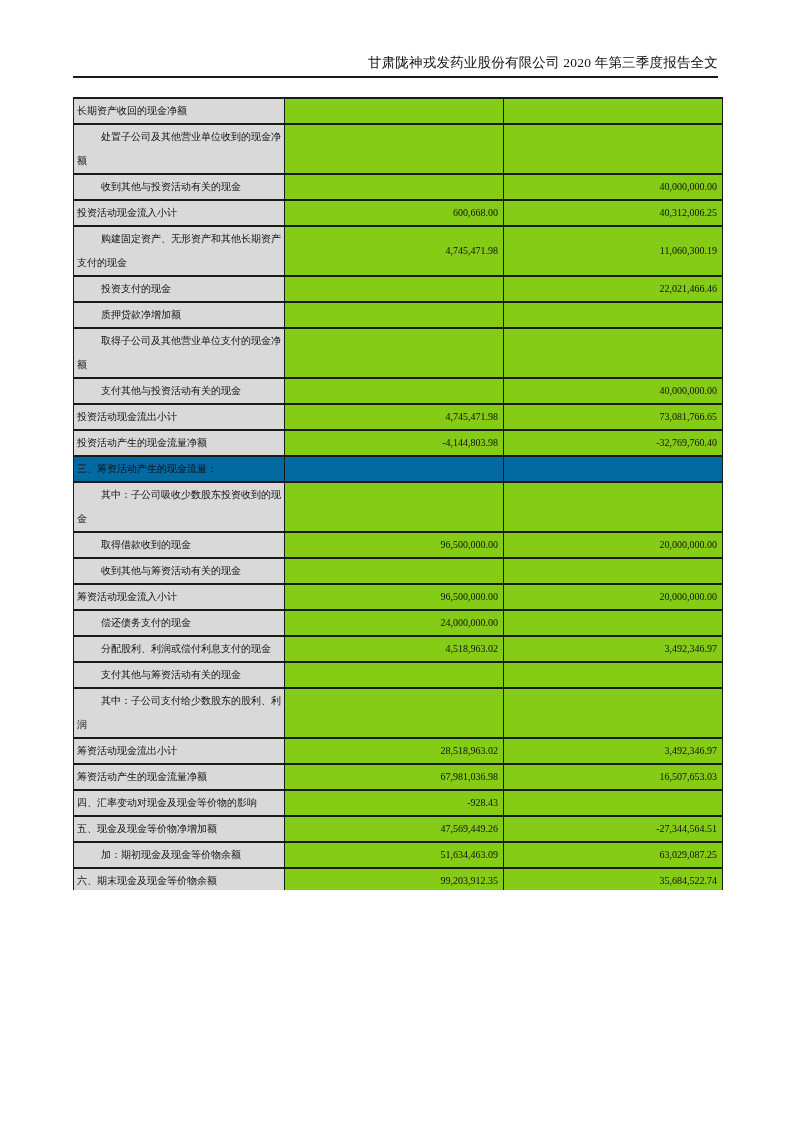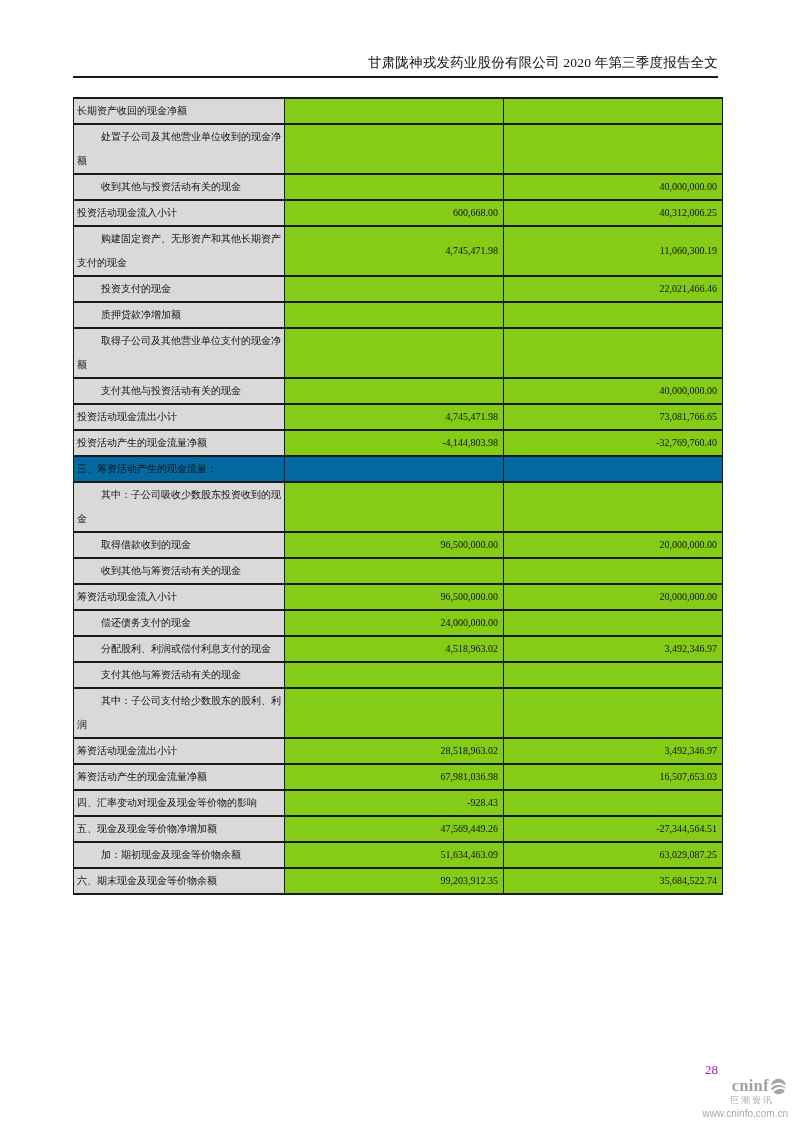--- a/index.html
+++ b/index.html
@@ -4,21 +4,21 @@
 <style>
   * { margin: 0; padding: 0; box-sizing: border-box; }
   html, body { background: #ffffff; }
   body {
     font-family: "Liberation Serif", "DejaVu Serif", serif;
     color: #111111;
   }
   .page {
     position: relative;
     width: 793px;
-    height: 1122px;
+    height: 890px;
     background: #ffffff;
     overflow: hidden;
   }
   
   .header-title {
     margin: 55px 75px 0 73px;
     text-align: right;
     font-size: 13.5px;
     line-height: 16px;
     color: #111111;

